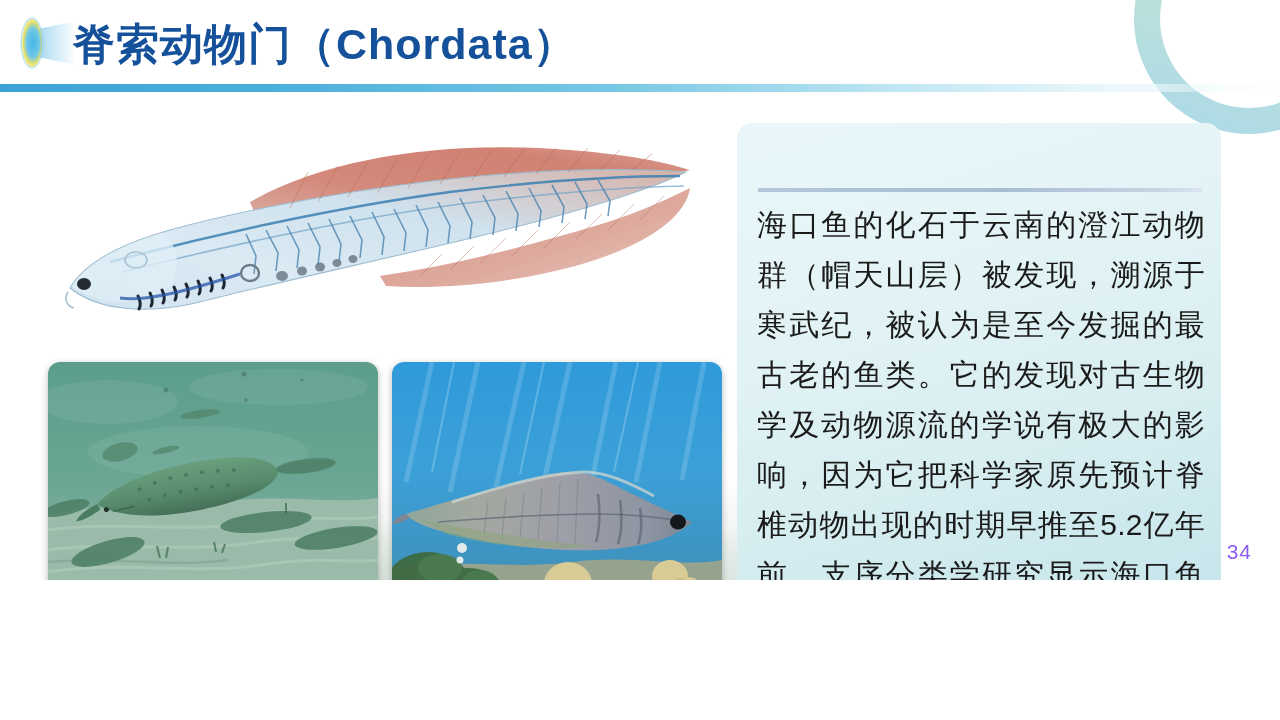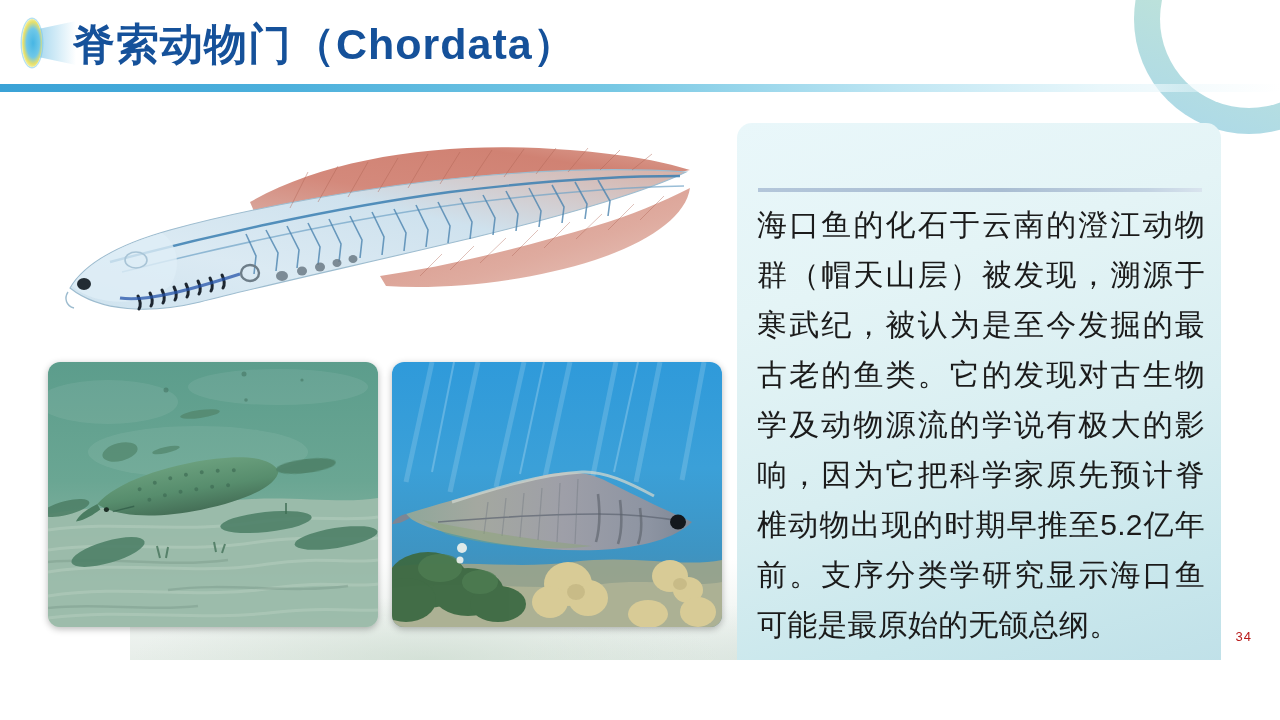--- a/index.html
+++ b/index.html
@@ -3,21 +3,21 @@
 <meta charset="utf-8">
 <title>Chordata Slide</title>
 <style>
   * { margin:0; padding:0; box-sizing:border-box; }
   html, body {
     width:1280px; height:720px; overflow:hidden;
     background:#ffffff;
     font-family:"Liberation Sans","DejaVu Sans",sans-serif;
   }
   #slide {
-    position:relative; width:1280px; height:660px;
+    position:relative; width:1280px; height:580px;
     background:#ffffff; overflow:hidden;
   }
 
   
   .bg-wash {
     position:absolute; left:130px; bottom:0; width:1060px; height:120px;
     background:
       radial-gradient(ellipse 420px 90px at 28% 100%, rgba(196,214,200,.55), rgba(196,214,200,0) 70%),
       radial-gradient(ellipse 380px 80px at 62% 100%, rgba(205,220,212,.5), rgba(205,220,212,0) 70%),
       linear-gradient(to top, rgba(198,214,203,.42), rgba(255,255,255,0) 85%);
@@ -98,21 +98,21 @@
   .card-body {
     position:absolute; left:20px; top:77px; width:448px;
     font-size:30px; line-height:50px; color:#1b1b1b;
     text-align:justify; text-justify:inter-character;
     letter-spacing:.2px;
   }
 
   
   .page-num {
     position:absolute; right:28px; bottom:16px;
-    font-size:13px; color:#b91c1c; letter-spacing:1px;
+    font-size:21px; color:#8b5cf6; letter-spacing:1px;
   }
 </style>
 </head>
 <body>
 
 <div id="slide">
 
   <div class="bg-wash"></div>
   <div class="corner-ring"></div>
 

